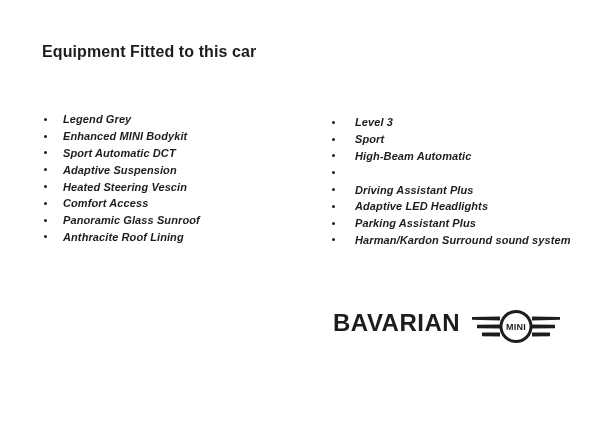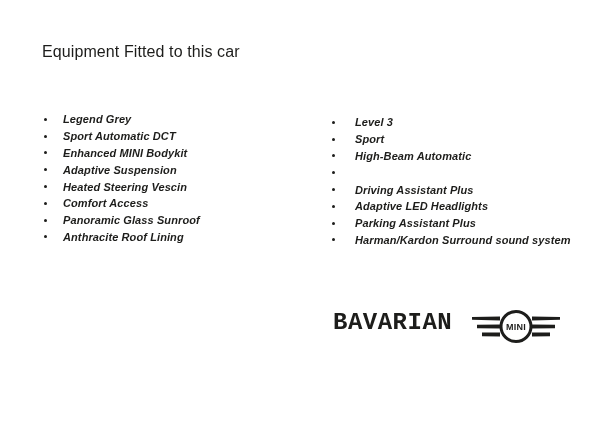--- a/index.html
+++ b/index.html
@@ -12,21 +12,21 @@
     color: #1d1d1b;
     overflow: hidden;
   }
   .page-title {
     position: absolute;
     left: 42px;
     top: 44px;
     margin: 0;
     font-size: 16px;
     line-height: 16px;
-    font-weight: 400;
+    font-weight: 700;
     letter-spacing: 0.1px;
     color: #1d1d1b;
   }
   ul.equip-col {
     position: absolute;
     margin: 0;
     padding: 0;
     list-style: none;
     font-style: italic;
   }
@@ -54,21 +54,21 @@
     position: absolute;
     left: 333px;
     top: 305px;
     width: 232px;
     height: 44px;
   }
   .dealer-name {
     position: absolute;
     left: 0;
     top: 6px;
-    font-family: Liberation Mono, monospace;
+    font-family: Liberation Sans, sans-serif;
     font-size: 24px;
     line-height: 24px;
     font-weight: 600;
     letter-spacing: 0.5px;
     color: #1d1d1b;
   }
   .mini-logo {
     position: absolute;
     left: 137px;
     top: 2px;
@@ -91,25 +91,25 @@
 
   <h1 class="page-title">Equipment Fitted to this car</h1>
 
   <ul class="equip-col col-left">
       <li>
         <span class="dot"></span>
         <span class="label">Legend Grey</span>
       </li>
       <li>
         <span class="dot"></span>
-        <span class="label">Sport Automatic DCT</span>
+        <span class="label">Enhanced MINI Bodykit</span>
       </li>
       <li>
         <span class="dot"></span>
-        <span class="label">Enhanced MINI Bodykit</span>
+        <span class="label">Sport Automatic DCT</span>
       </li>
       <li>
         <span class="dot"></span>
         <span class="label">Adaptive Suspension</span>
       </li>
       <li>
         <span class="dot"></span>
         <span class="label">Heated Steering Vescin</span>
       </li>
       <li>

